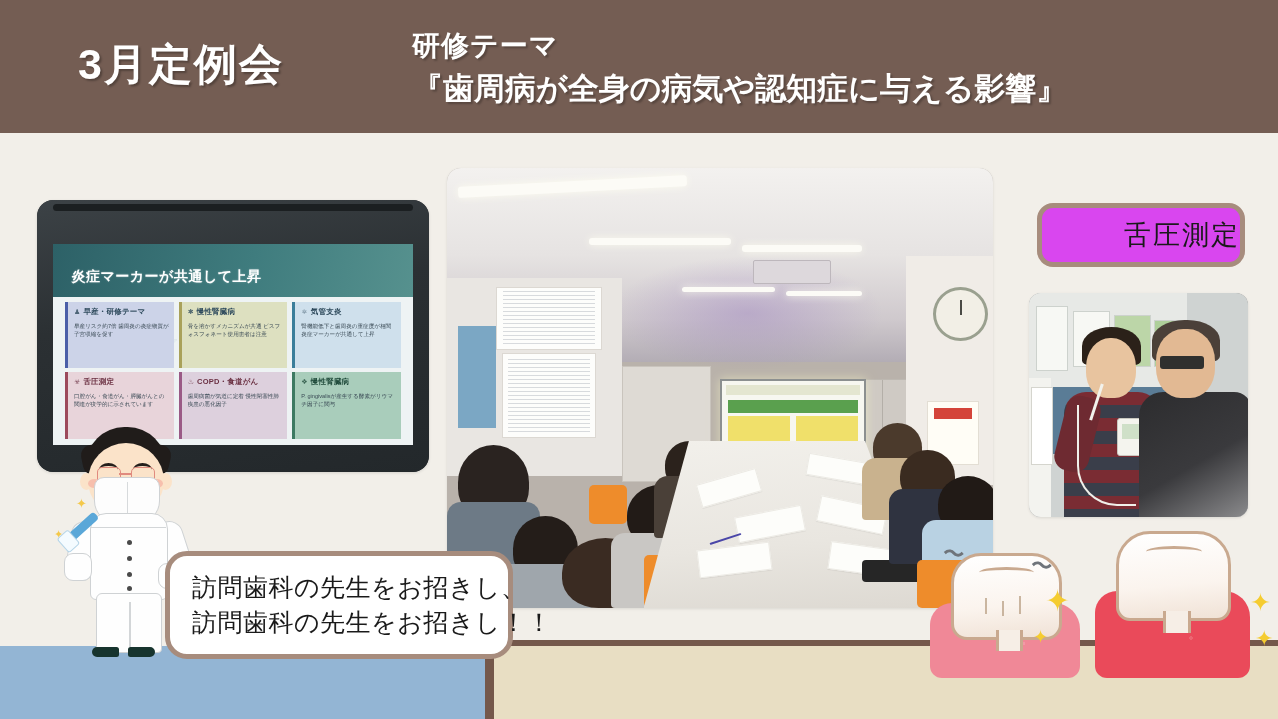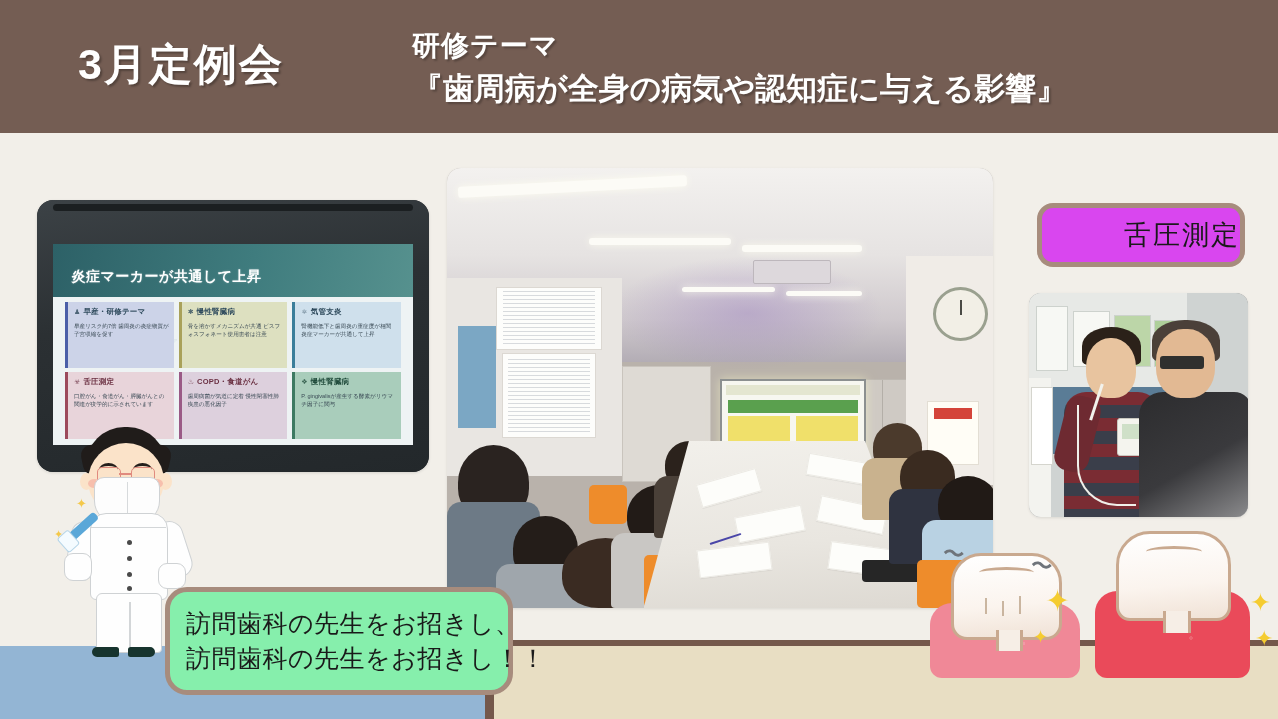--- a/index.html
+++ b/index.html
@@ -321,25 +321,24 @@
     background:#f4fbff;border:1.4px solid #b6d5e8;border-radius:3px;
   }
   .spark{position:absolute;color:#f4c84a;font-size:15px;line-height:1;}
   .sp-a{left:38px;top:72px;font-size:13px;}
   .sp-b{left:16px;top:104px;font-size:11px;}
   .sp-c{left:62px;top:110px;font-size:10px;}
 
   
   .caption{
     position:absolute;left:165px;top:551px;width:348px;height:108px;
-    background:#86efac;border:5px solid #a78c7d;border-radius:22px;
+    background:#ffffff;border:5px solid #a78c7d;border-radius:22px;
     box-sizing:border-box;
     display:flex;flex-direction:column;justify-content:center;
-    padding-left:16px;
-    margin-top:36px;
+    padding-left:22px;
   }
   .caption-line{
     font-size:25px;color:#1a1a1a;letter-spacing:.5px;line-height:1.42;
     white-space:nowrap;
   }
 
   
   .label-box{
     position:absolute;left:1037px;top:203px;width:208px;height:64px;
     background:#d946ef;border:5px solid #a78c7d;border-radius:16px;

